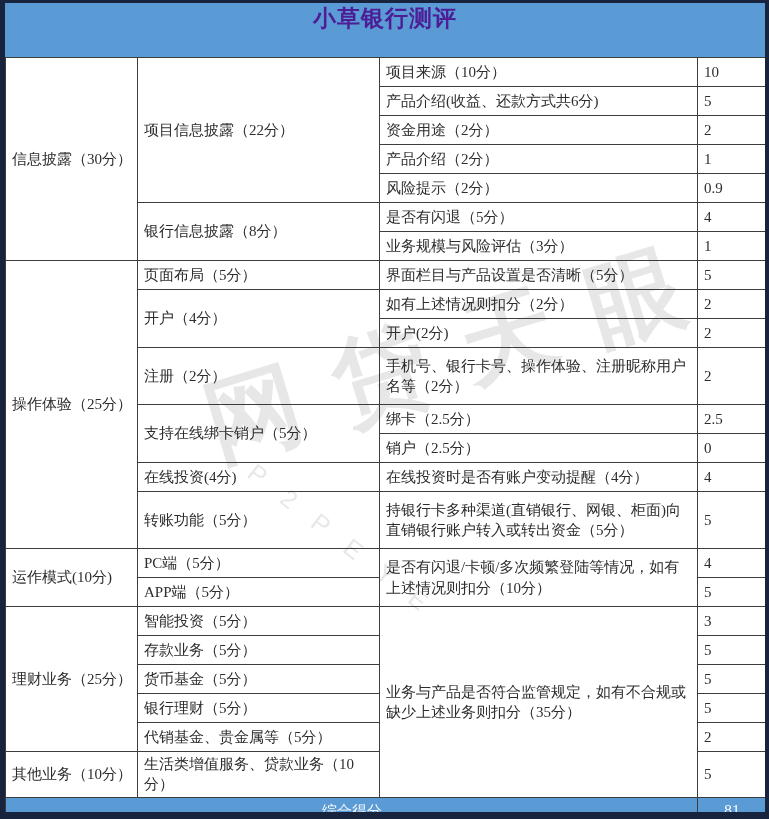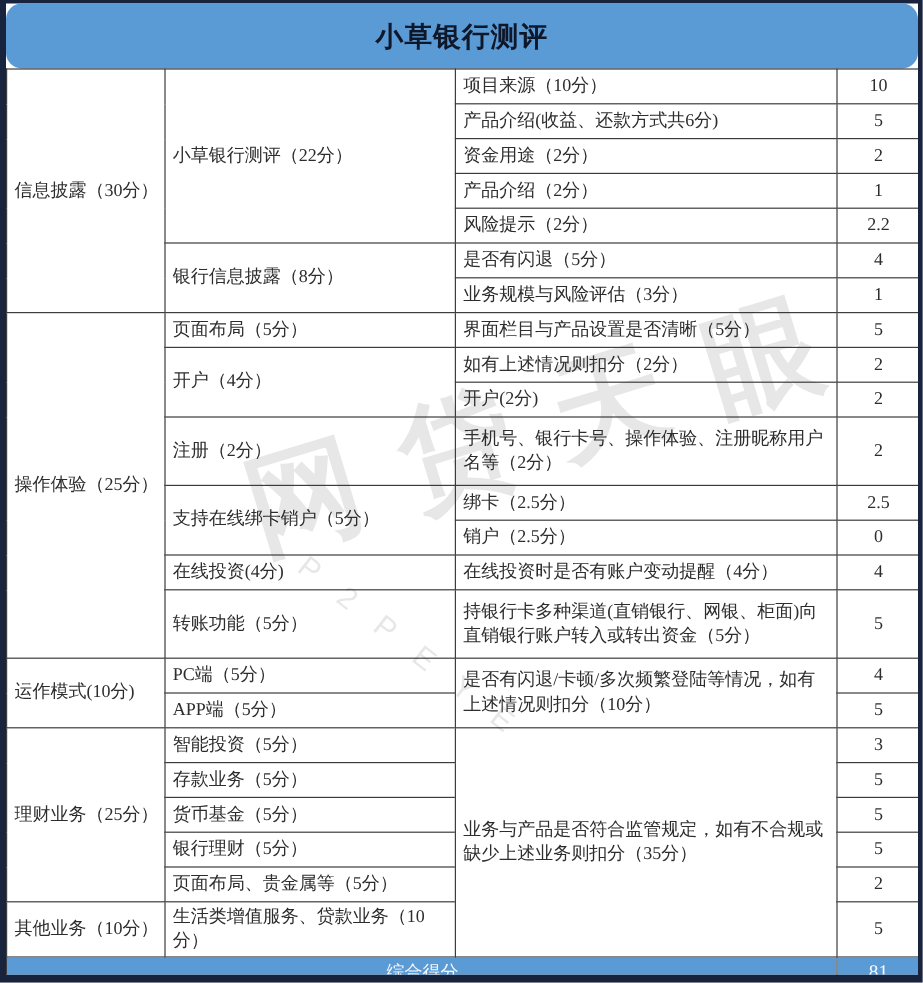--- a/index.html
+++ b/index.html
@@ -6,40 +6,39 @@
   .frame {
     width: 769px; height: 819px; box-sizing: border-box;
     border-style: solid; border-color: #18233e;
     border-width: 3px 4px 7px 5px;
     position: relative; background: #fff; overflow: hidden;
     font-family: "Liberation Serif", "DejaVu Serif", serif;
     color: #2d2d2d;
   }
   .title-bar {
     height: 54px; background: #5b9bd5;
-    display: flex; align-items: center; justify-content: center;
-    font-family: "Liberation Sans", "DejaVu Sans", sans-serif;
-    font-weight: bold; font-size: 23px; color: #0f172a;
+    display: flex; justify-content: center;
+    font-family: "Liberation Sans", "DejaVu Sans", sans-serif;
+    font-weight: bold; font-size: 23px; color: #4c1d95;
     letter-spacing: 1px;
-    border-radius: 13px;
   }
   table.eval {
     width: 100%; height: 747px; border-collapse: collapse; table-layout: fixed;
   }
   table.eval td {
     border: 1px solid #3d3d3d;
     font-size: 15px; line-height: 1.35;
     padding: 2px 5px 2px 6px;
     vertical-align: middle;
     overflow: hidden;
   }
   tr.r { height: 29px; }
   tr.r2 { height: 57px; }
   td.cat { padding-left: 4px; }
-  td.score { text-align: center; font-size: 16px; padding: 2px 2px; }
+  td.score { text-align: left; font-size: 16px; padding: 2px 2px; }
   tr.total-row td {
     background: #5b9bd5; color: #f8f9fb; height: 23px;
     font-family: "Liberation Sans", "DejaVu Sans", sans-serif;
     font-size: 15px; text-align: center;
   }
   tr.total-row td.score { font-family: "Liberation Serif", "DejaVu Serif", serif; font-size: 16px; }
   .watermark {
     position: absolute; pointer-events: none; z-index: 5;
     color: rgba(60, 60, 60, 0.12);
     white-space: nowrap;
@@ -69,39 +68,39 @@
   <table class="eval">
     <colgroup>
       <col style="width:132px">
         <col style="width:242px">
         <col style="width:318px">
         <col style="width:68px">
     </colgroup>
     <tbody>
       <tr class="r">
         <td class="cat" rowspan="7">信息披露（30分）</td>
-        <td rowspan="5">小草银行测评（22分）</td>
+        <td rowspan="5">项目信息披露（22分）</td>
         <td>项目来源（10分）</td>
         <td class="score">10</td>
       </tr>
       <tr class="r">
         <td>产品介绍(收益、还款方式共6分)</td>
         <td class="score">5</td>
       </tr>
       <tr class="r">
         <td>资金用途（2分）</td>
         <td class="score">2</td>
       </tr>
       <tr class="r">
         <td>产品介绍（2分）</td>
         <td class="score">1</td>
       </tr>
       <tr class="r">
         <td>风险提示（2分）</td>
-        <td class="score">2.2</td>
+        <td class="score">0.9</td>
       </tr>
       <tr class="r">
         <td rowspan="2">银行信息披露（8分）</td>
         <td>是否有闪退（5分）</td>
         <td class="score">4</td>
       </tr>
       <tr class="r">
         <td>业务规模与风险评估（3分）</td>
         <td class="score">1</td>
       </tr>
@@ -169,21 +168,21 @@
       </tr>
       <tr class="r">
         <td>货币基金（5分）</td>
         <td class="score">5</td>
       </tr>
       <tr class="r">
         <td>银行理财（5分）</td>
         <td class="score">5</td>
       </tr>
       <tr class="r">
-        <td>页面布局、贵金属等（5分）</td>
+        <td>代销基金、贵金属等（5分）</td>
         <td class="score">2</td>
       </tr>
 
       <tr class="r">
         <td class="cat">其他业务（10分）</td>
         <td>生活类增值服务、贷款业务（10分）</td>
         <td class="score">5</td>
       </tr>
 
       <tr class="total-row">

